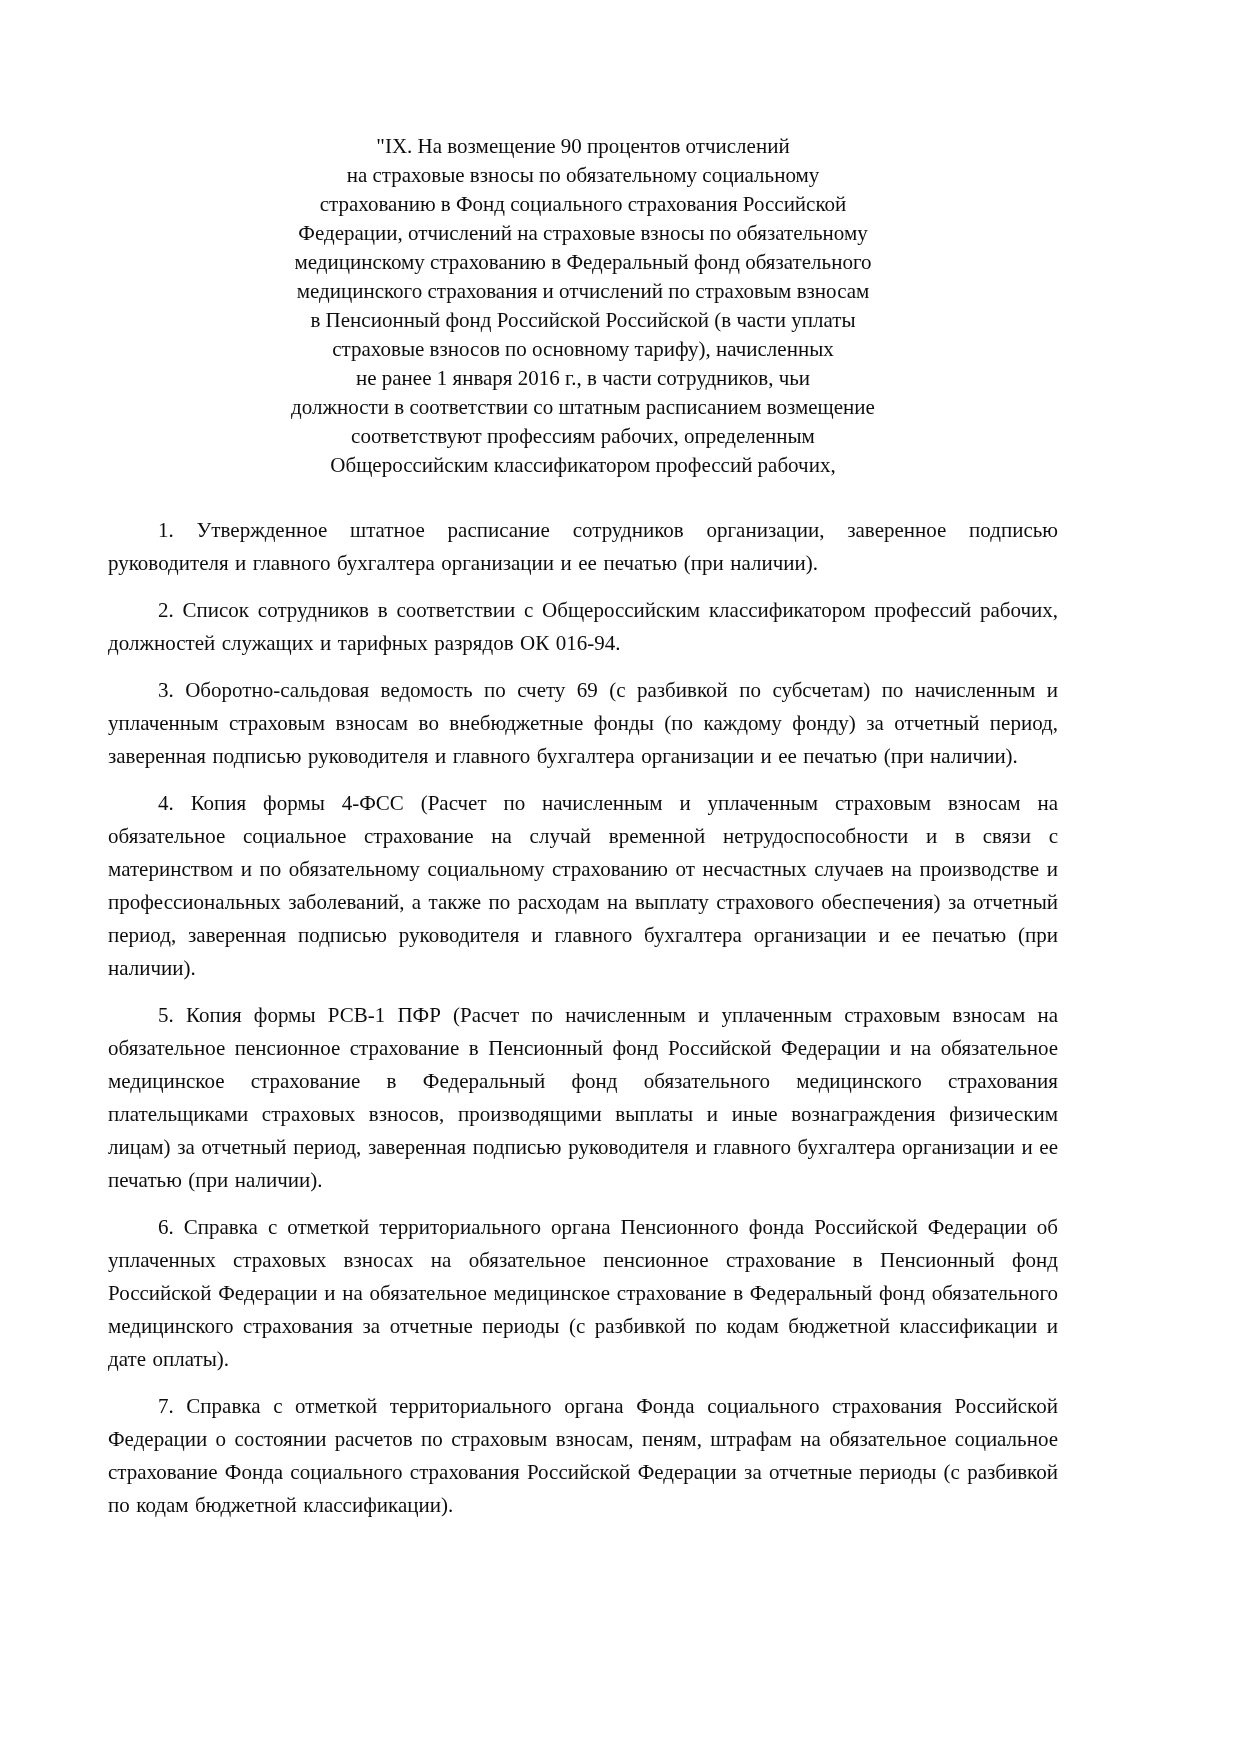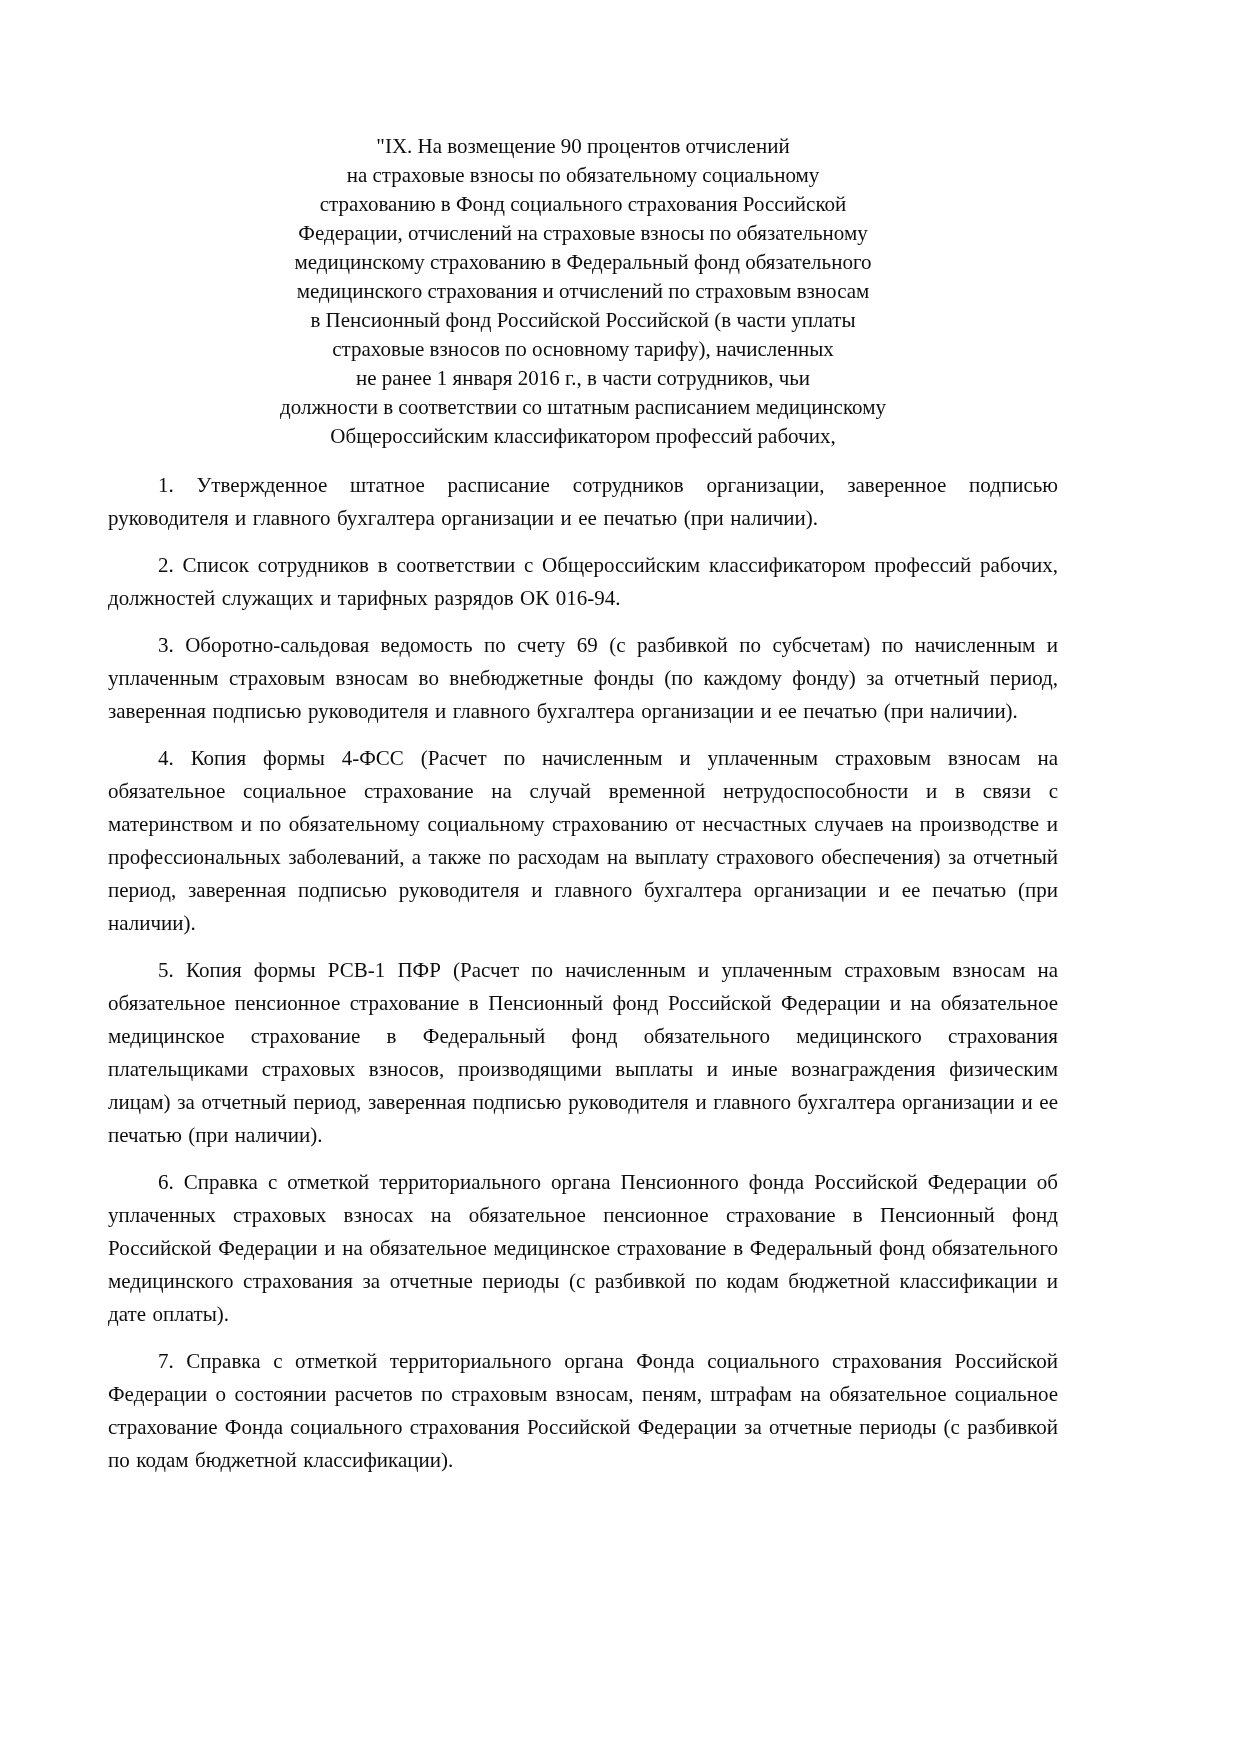--- a/index.html
+++ b/index.html
@@ -21,21 +21,21 @@
     padding: 132px 182px 40px 108px;
     overflow: hidden;
   }
   .doc-title {
     text-align: center;
     font-size: 21px;
     line-height: 29px;
     font-weight: 400;
   }
   .doc-body {
-    margin-top: 18px;
+    margin-top: 34px;
   }
   .para {
     margin: 14px 0 0 0;
     font-size: 21px;
     line-height: 33px;
     text-align: justify;
     text-indent: 50px;
     word-spacing: 0.06em;
   }
   .para:first-child {
@@ -50,21 +50,22 @@
   <div class="doc-title">
     <div class="title-line">"IX. На возмещение 90 процентов отчислений</div>
     <div class="title-line">на страховые взносы по обязательному социальному</div>
     <div class="title-line">страхованию в Фонд социального страхования Российской</div>
     <div class="title-line">Федерации, отчислений на страховые взносы по обязательному</div>
     <div class="title-line">медицинскому страхованию в Федеральный фонд обязательного</div>
     <div class="title-line">медицинского страхования и отчислений по страховым взносам</div>
     <div class="title-line">в Пенсионный фонд Российской Российской (в части уплаты</div>
     <div class="title-line">страховые взносов по основному тарифу), начисленных</div>
     <div class="title-line">не ранее 1 января 2016 г., в части сотрудников, чьи</div>
-    <div class="title-line">должности в соответствии со штатным расписанием медицинскому</div>
+    <div class="title-line">должности в соответствии со штатным расписанием возмещение</div>
+    <div class="title-line">соответствуют профессиям рабочих, определенным</div>
     <div class="title-line">Общероссийским классификатором профессий рабочих,</div>
   </div>
 
   <div class="doc-body">
     <p class="para">1. Утвержденное штатное расписание сотрудников организации, заверенное подписью руководителя и главного бухгалтера организации и ее печатью (при наличии).</p>
     <p class="para">2. Список сотрудников в соответствии с Общероссийским классификатором профессий рабочих, должностей служащих и тарифных разрядов ОК 016-94.</p>
     <p class="para">3. Оборотно-сальдовая ведомость по счету 69 (с разбивкой по субсчетам) по начисленным и уплаченным страховым взносам во внебюджетные фонды (по каждому фонду) за отчетный период, заверенная подписью руководителя и главного бухгалтера организации и ее печатью (при наличии).</p>
     <p class="para">4. Копия формы 4-ФСС (Расчет по начисленным и уплаченным страховым взносам на обязательное социальное страхование на случай временной нетрудоспособности и в связи с материнством и по обязательному социальному страхованию от несчастных случаев на производстве и профессиональных заболеваний, а также по расходам на выплату страхового обеспечения) за отчетный период, заверенная подписью руководителя и главного бухгалтера организации и ее печатью (при наличии).</p>
     <p class="para">5. Копия формы РСВ-1 ПФР (Расчет по начисленным и уплаченным страховым взносам на обязательное пенсионное страхование в Пенсионный фонд Российской Федерации и на обязательное медицинское страхование в Федеральный фонд обязательного медицинского страхования плательщиками страховых взносов, производящими выплаты и иные вознаграждения физическим лицам) за отчетный период, заверенная подписью руководителя и главного бухгалтера организации и ее печатью (при наличии).</p>
     <p class="para">6. Справка с отметкой территориального органа Пенсионного фонда Российской Федерации об уплаченных страховых взносах на обязательное пенсионное страхование в Пенсионный фонд Российской Федерации и на обязательное медицинское страхование в Федеральный фонд обязательного медицинского страхования за отчетные периоды (с разбивкой по кодам бюджетной классификации и дате оплаты).</p>

